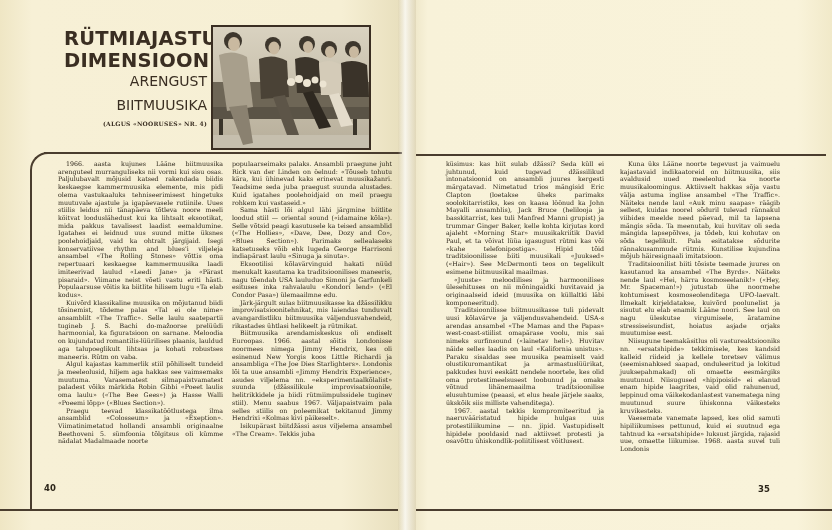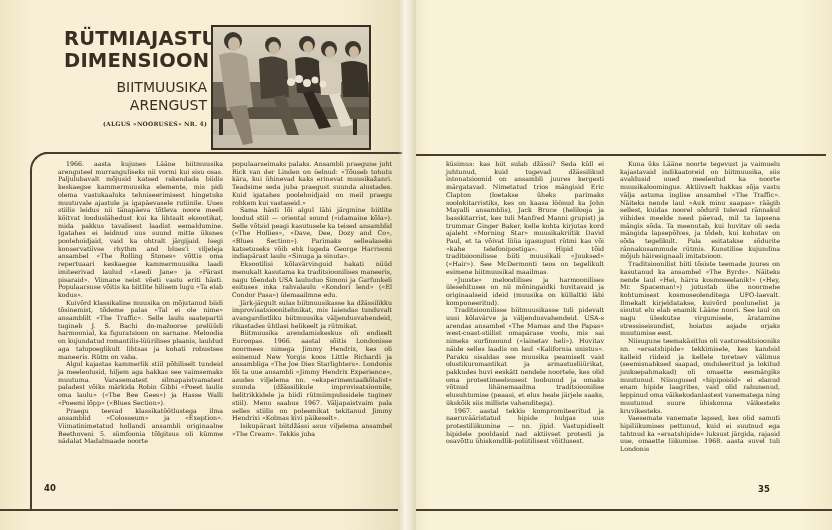--- a/index.html
+++ b/index.html
@@ -39,22 +39,22 @@
   </style>
 </head>
 <body>
 
 <div class="spread">
 
   <div class="page page-left">
     <div class="title-block">
       <div class="title">RÜTMIAJASTU</div>
       <div class="title">DIMENSIOONID</div>
+      <div class="subtitle" style="margin-top:0">ARENGUST</div>
       <div class="subtitle">BIITMUUSIKA</div>
-      <div class="subtitle" style="margin-top:0">ARENGUST</div>
       <div class="source">(ALGUS «NOORUSES» NR. 4)</div>
     </div>
 
     <div class="photo" title="Viieliikmeline ansambel istub diivanil, käes lilled">
       <svg width="156" height="121" viewBox="0 0 156 121">
         <defs>
           <linearGradient id="bg" x1="0" y1="0" x2="0" y2="1">
             <stop offset="0" stop-color="#d9d2c0"></stop>
             <stop offset="1" stop-color="#b7ae9a"></stop>
           </linearGradient>

